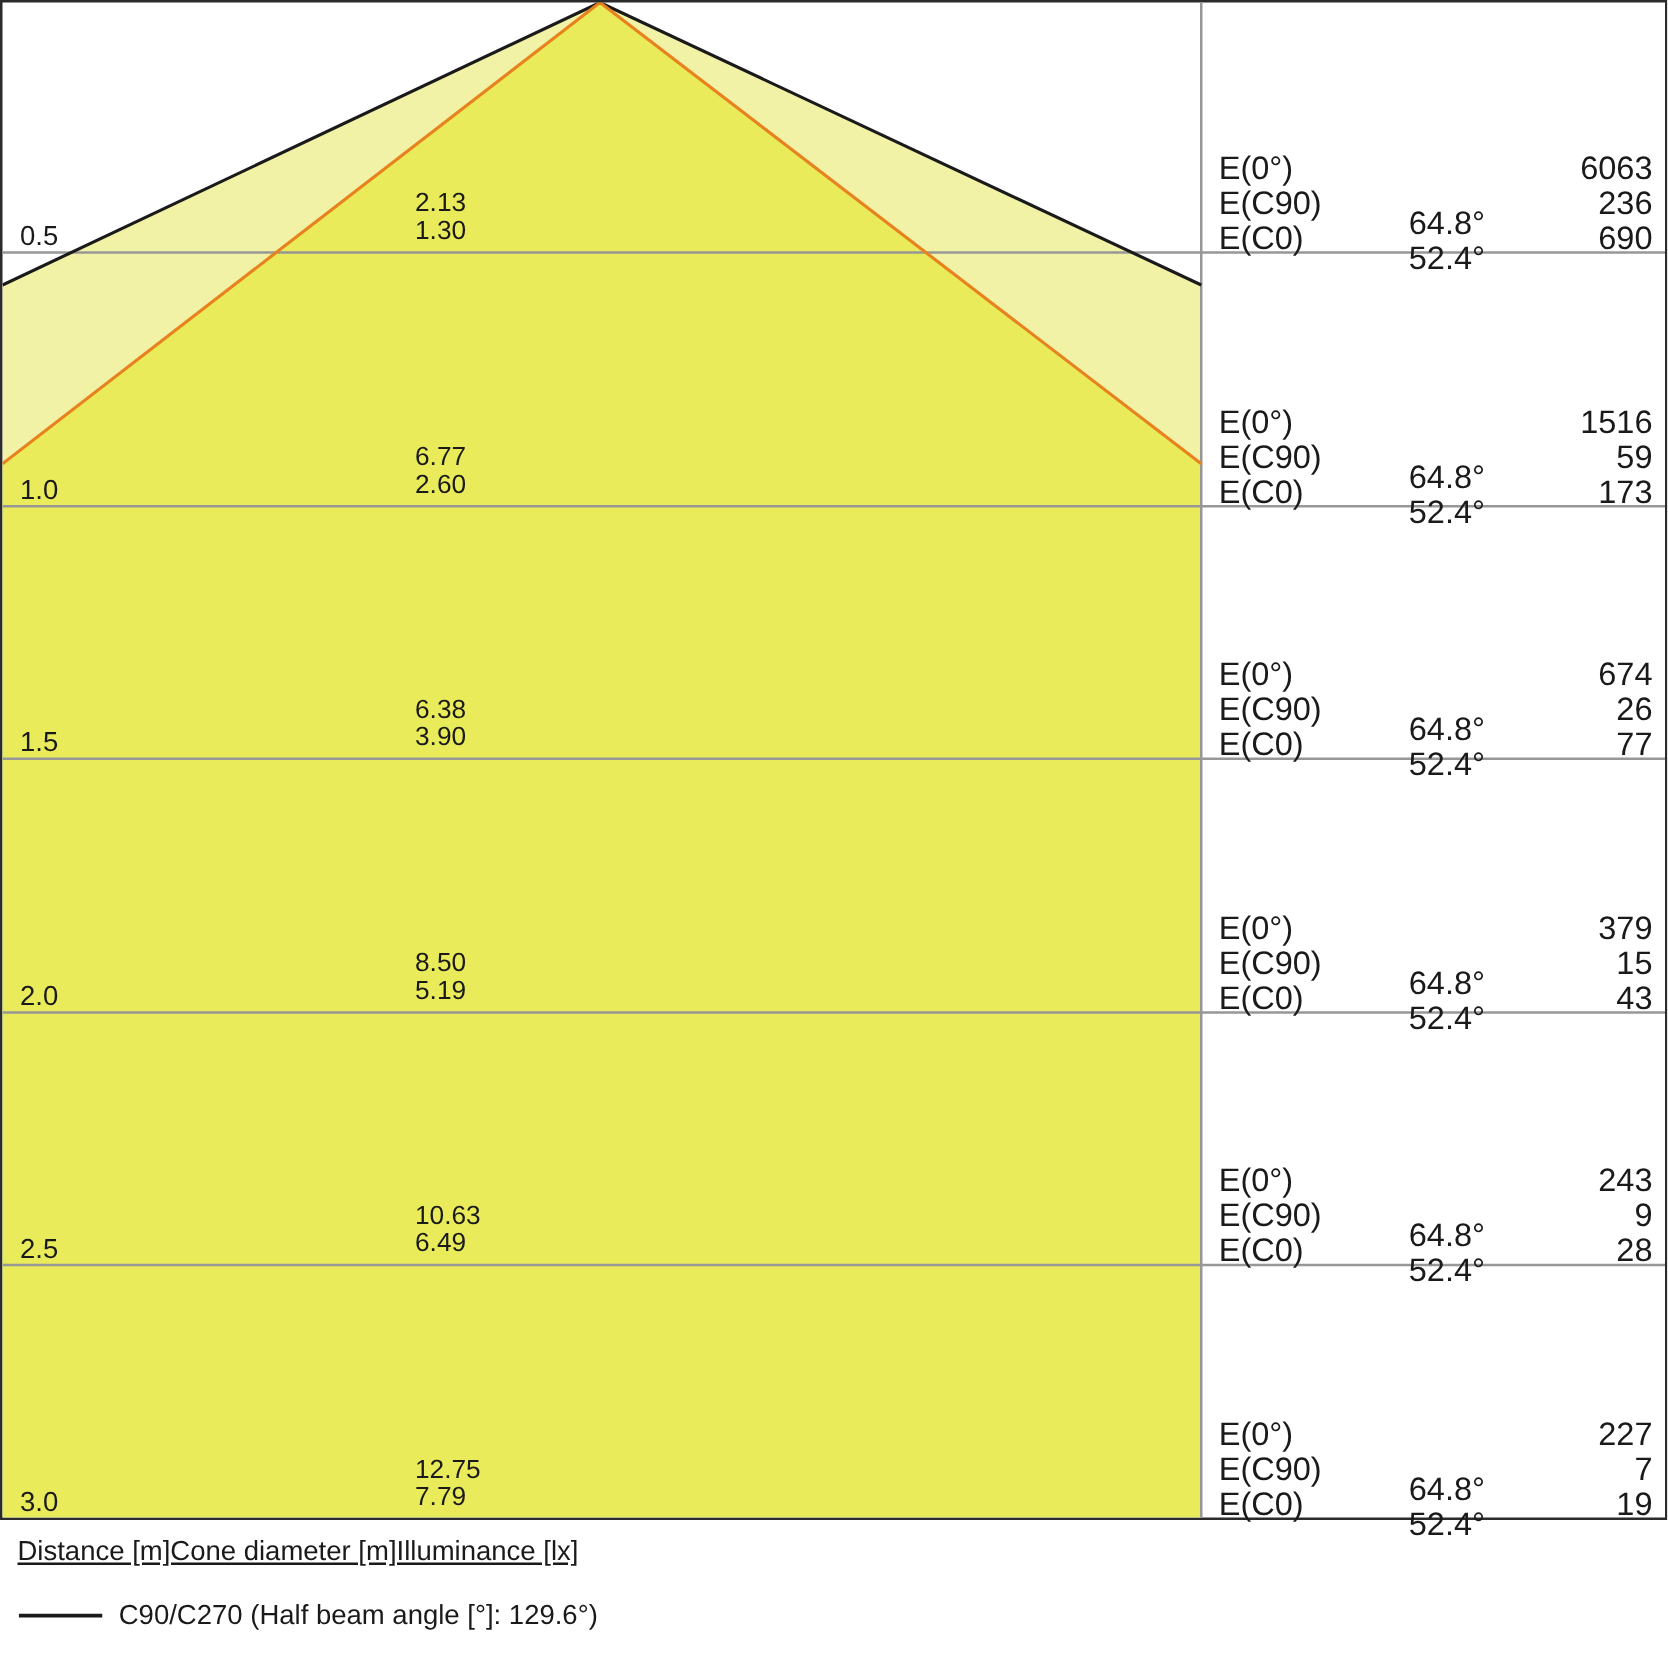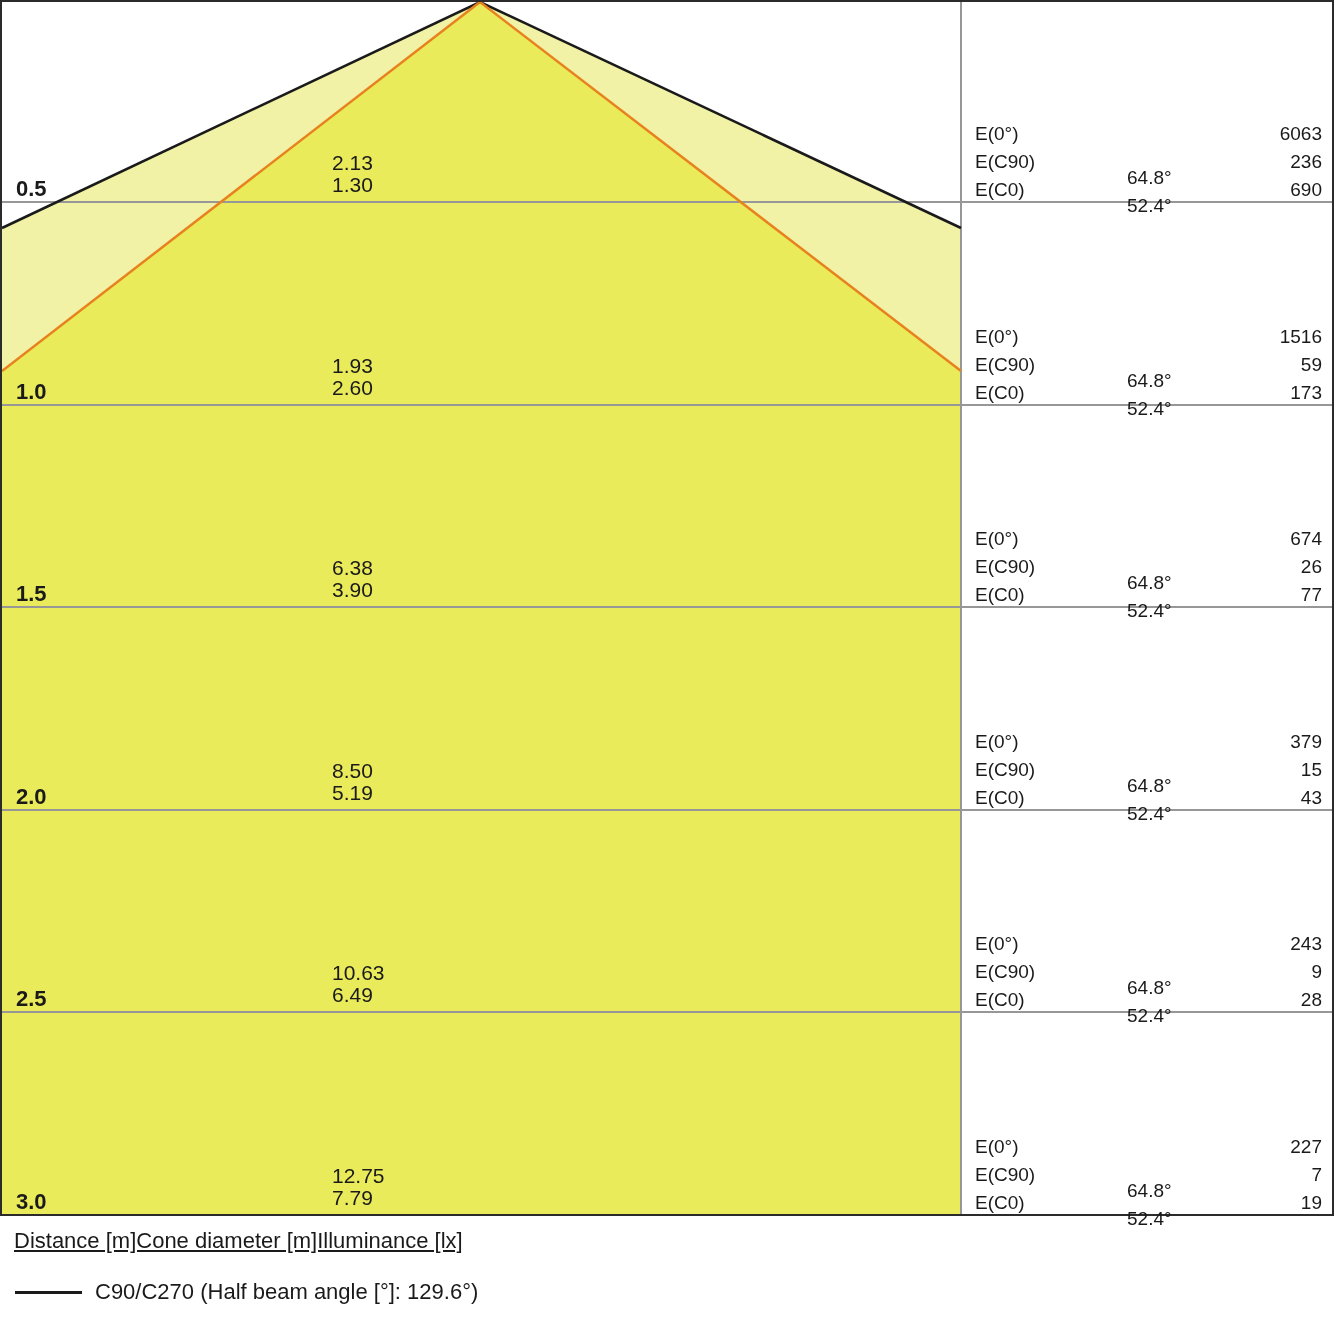--- a/index.html
+++ b/index.html
@@ -1,22 +1,22 @@
 <!DOCTYPE html>
 <html><head>
 <meta charset="utf-8">
 <style>
   html,body{margin:0;padding:0;background:#ffffff;}
   .stage{position:relative;width:1334px;height:1334px;background:#ffffff;overflow:hidden;
          font-family:"Liberation Sans","DejaVu Sans",sans-serif;color:#1a1a1a;}
   .diagram{position:absolute;left:0;top:0;width:1330px;height:1212px;border:2px solid #2b2b2b;background:#ffffff;}
   .cone-svg{position:absolute;left:0;top:0;}
-  .dist-label{position:absolute;left:14px;font-size:22px;line-height:26px;font-weight:bold;}
+  .dist-label{position:absolute;left:14px;font-size:22px;line-height:26px;}
   .cone-label{position:absolute;left:330px;width:300px;text-align:left;font-size:21px;line-height:22px;}
-  .e-block{position:absolute;left:973px;width:347px;font-size:19px;line-height:28px;text-align:center;}
+  .e-block{position:absolute;left:973px;width:347px;font-size:26px;line-height:28px;text-align:center;}
   .e-line{position:relative;height:28px;}
   .e-lbl{position:absolute;left:0;top:0;}
   .e-ang{position:absolute;left:152px;top:0;margin-top:16px;}
   .e-val{position:absolute;right:0;top:0;}
   .caption{position:absolute;left:14px;top:1228px;font-size:22px;line-height:26px;text-decoration:underline;}
   .legend-item{position:absolute;left:15px;display:flex;align-items:center;gap:13px;font-size:22px;line-height:26px;}
   .legend-swatch{flex:0 0 auto;display:block;}
 </style>
 </head>
 <body>
@@ -58,21 +58,21 @@
       </div>
       <div class="e-line">
         <span class="e-lbl">E(C0)</span>
         <span class="e-ang">52.4°</span>
         <span class="e-val">690</span>
       </div>
     </div>
 
     <div class="dist-label" style="top:377px">1.0</div>
     <div class="cone-label" style="top:353px">
-      <div>1.93</div>
+      <div>6.77</div>
       <div>2.60</div>
     </div>
     <div class="e-block" style="top:321px">
       <div class="e-line">
         <span class="e-lbl">E(0°)</span>
         <span class="e-val">1516</span>
       </div>
       <div class="e-line">
         <span class="e-lbl">E(C90)</span>
         <span class="e-ang">64.8°</span>

